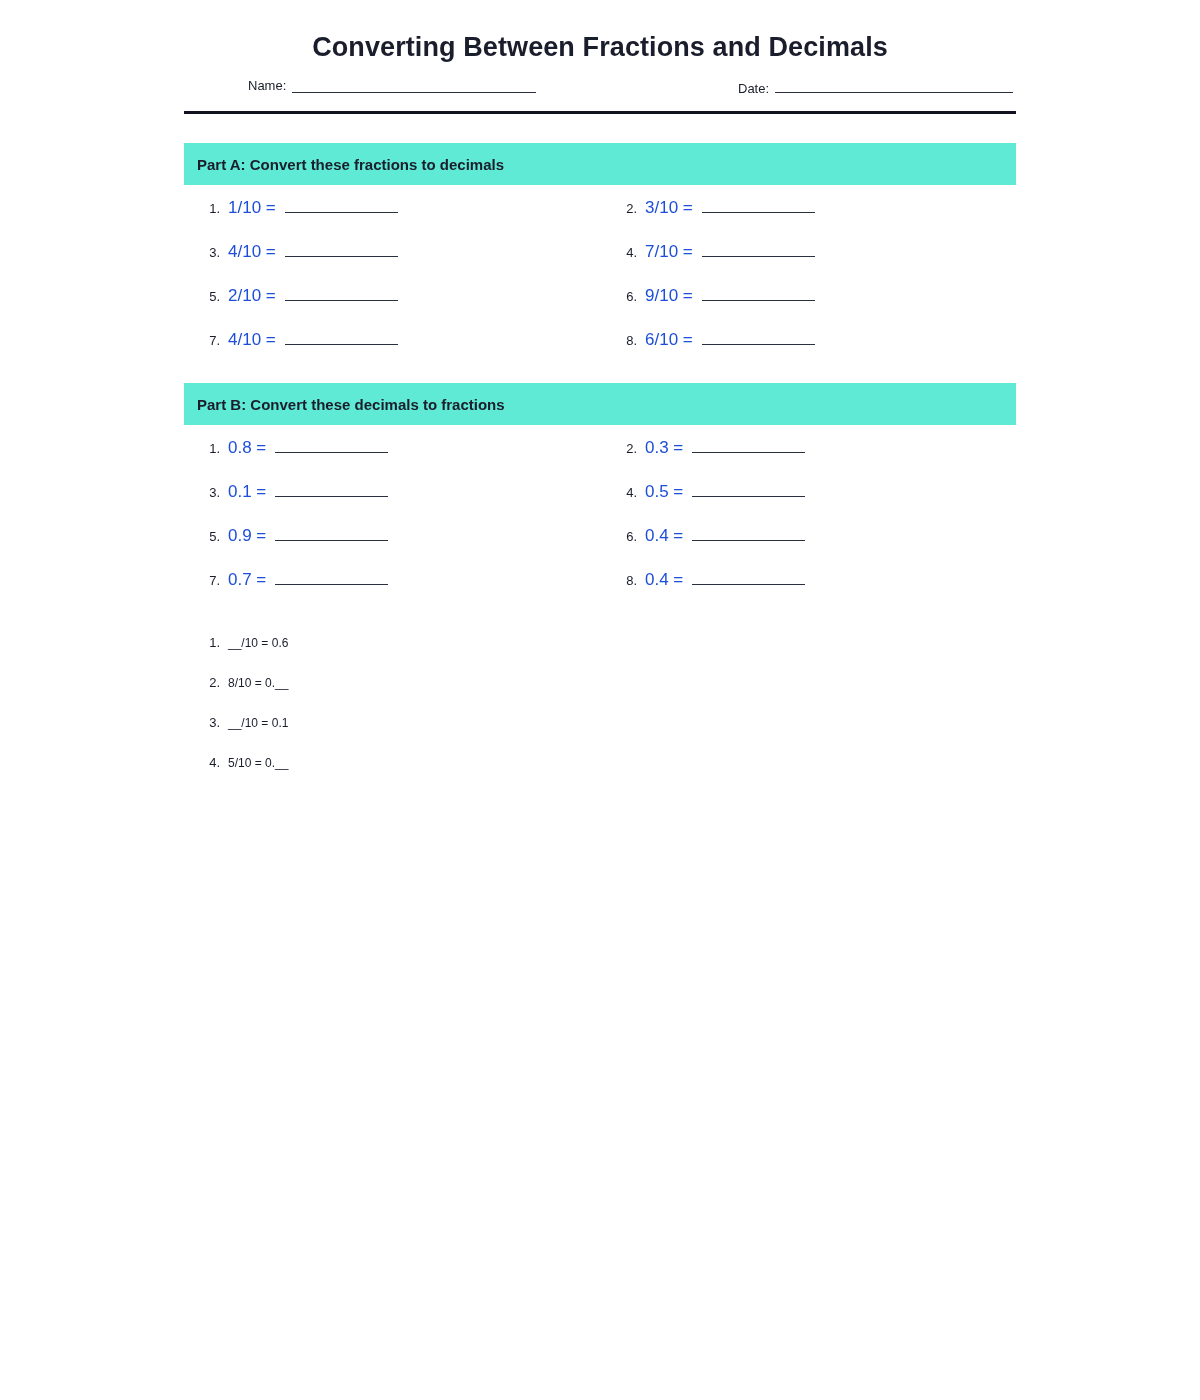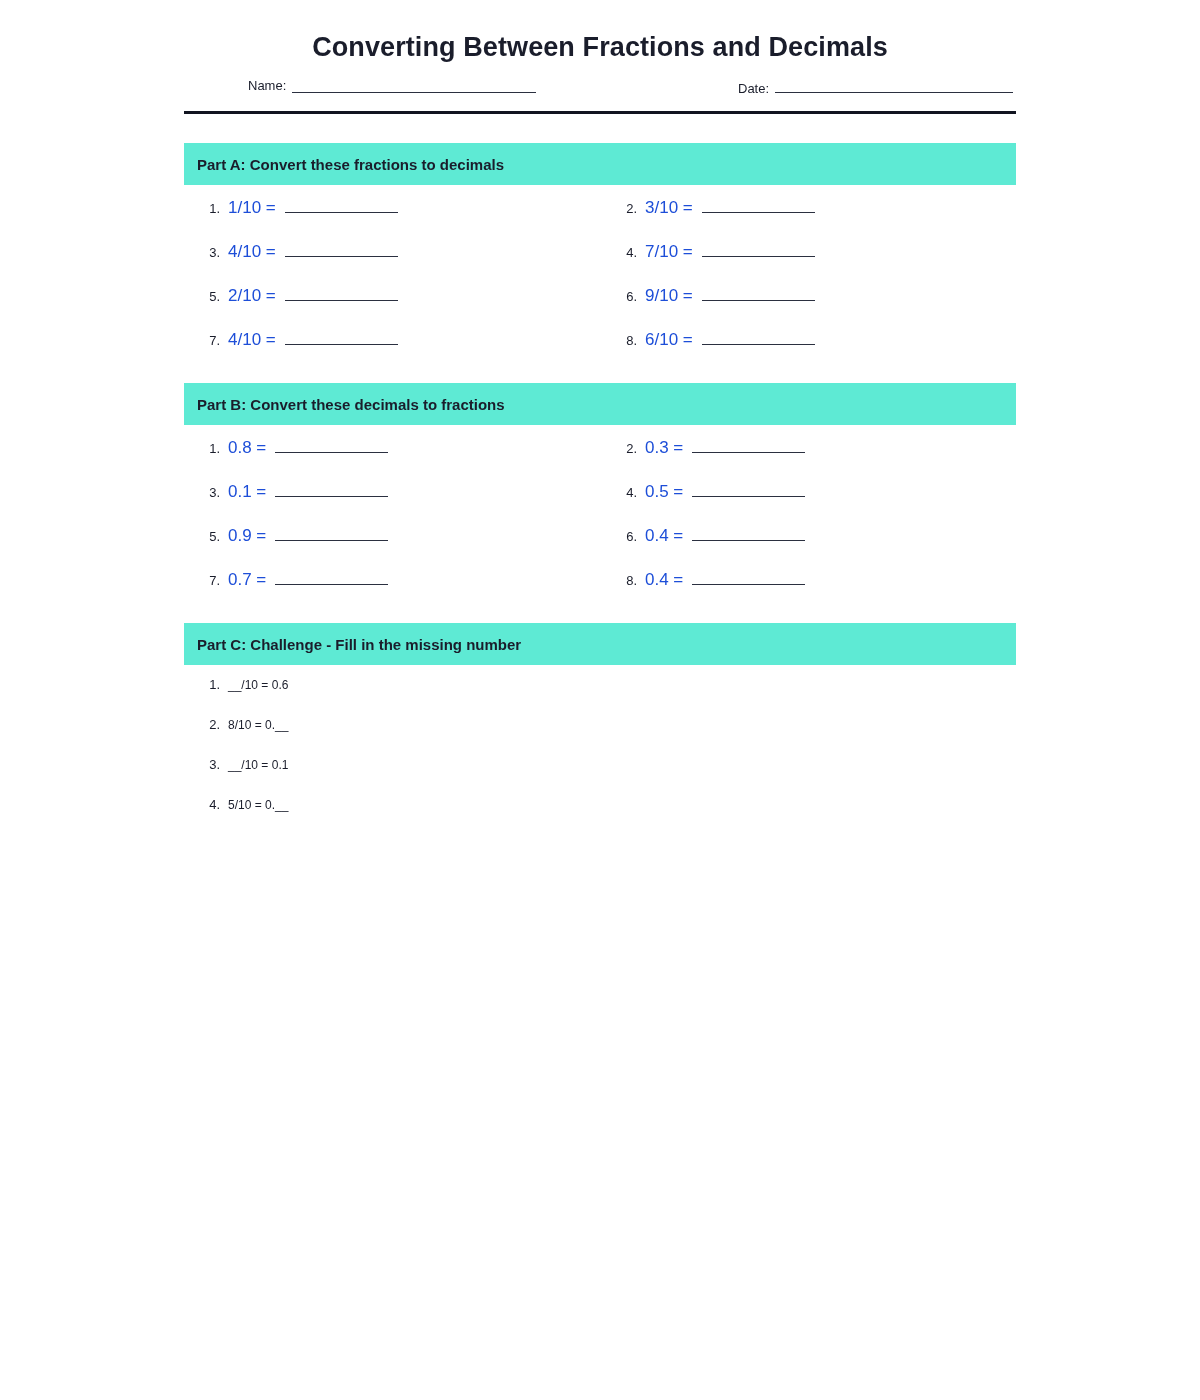--- a/index.html
+++ b/index.html
@@ -276,21 +276,20 @@
           <div class="problem col-right">
             <span class="problem-number">8.</span>
             <span class="problem-text">0.4 =</span>
             <span class="answer-blank"></span>
           </div>
         </div>
       </div>
   </div>
 
   <div class="section" id="section-c" style="top:623px;">
-    <div class="section-header">Part C: Challenge - Fill in the missing number</div>
     <div class="challenge-list" id="grid-c">
         <div class="challenge-row">
           <div class="challenge-item">
             <span class="problem-number">1.</span>
             <span class="challenge-text">__/10 = 0.6</span>
           </div>
         </div>
         <div class="challenge-row">
           <div class="challenge-item">
             <span class="problem-number">2.</span>

